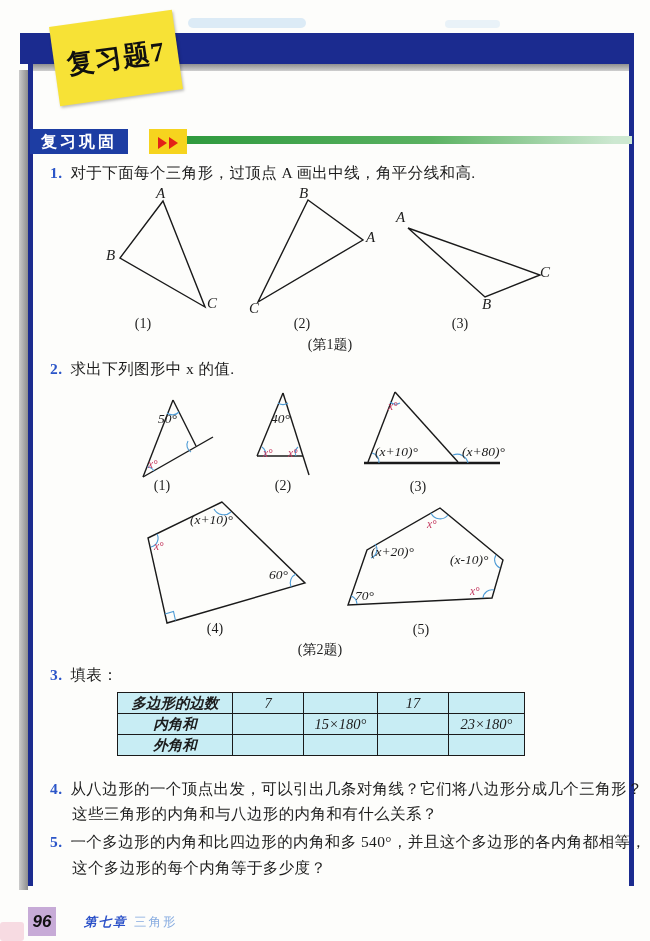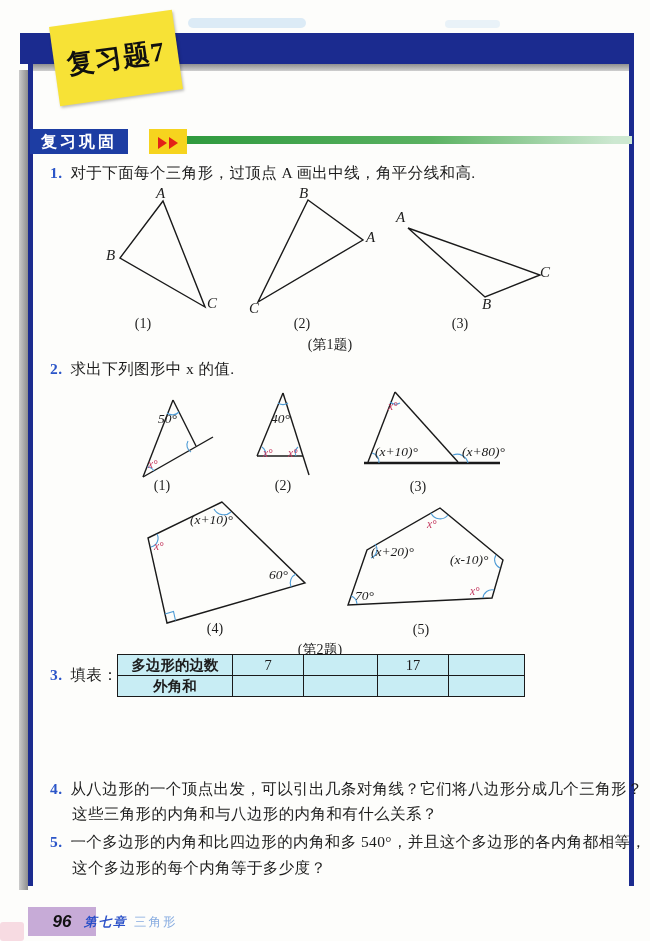--- a/index.html
+++ b/index.html
@@ -38,21 +38,21 @@
   .vlabel{position:absolute;font-style:italic;font-size:15px;line-height:15px;}
   .alabel{position:absolute;font-size:13.5px;line-height:14px;font-style:italic;white-space:nowrap;}
   .alabel.red{color:#c43a60;font-size:11.5px;}
   .cap{position:absolute;font-size:14px;text-align:center;line-height:16px;}
   
   .fill-table{position:absolute;border-collapse:collapse;table-layout:fixed;width:407px;}
   .fill-table td{border:1.6px solid #1a1a1a;background:#c8edf4;height:20px;line-height:20px;
         text-align:center;font-size:14.5px;padding:0;overflow:hidden;}
   .fill-table td.hd{font-weight:bold;}
   
-  .pagenum-box{left:28px;top:907px;width:68px;height:29px;background:#c7abd7;text-align:center;}
+  .pagenum-box{left:28px;top:907px;width:28px;height:29px;background:#c7abd7;text-align:center;}
   .pagenum-box span{line-height:29px;font-weight:bold;font-style:italic;font-size:17px;
         font-family:"Liberation Sans","DejaVu Sans",sans-serif;color:#111;}
   .chapter{left:84px;top:914px;font-size:12.5px;font-weight:bold;font-style:italic;color:#2a50c8;letter-spacing:2px;}
   .section-name{left:134px;top:914px;font-size:12.5px;color:#86abe0;letter-spacing:2px;}
 </style>
 </head>
 <body>
 
 <div class="page">
 
@@ -188,37 +188,44 @@
     <span class="alabel red" style="left:132px;top:92px;">x°</span>
     <span class="alabel" style="left:17px;top:97px;">70°</span>
   </div>
   <span class="cap" style="left:185px;top:621px;width:60px;">(4)</span>
   <span class="cap" style="left:391px;top:622px;width:60px;">(5)</span>
   <span class="cap" style="left:280px;top:642px;width:80px;">(第2题)</span>
 
   <div class="qline" style="left:43px;top:665px;">
     <span class="qnum">3.</span><span>填表：</span>
   </div>
-  <table class="fill-table" style="left:117px;top:654px;">
+  <table class="fill-table" style="left:117px;top:692px;font-style:italic;">
     <colgroup>
         <col style="width:115px">
         <col style="width:71px">
         <col style="width:74px">
         <col style="width:71px">
         <col style="width:76px">
       </colgroup>
     <tbody>
       <tr>
         <td class="hd">多边形的边数</td>
         <td>7</td>
         <td></td>
         <td>17</td>
         <td></td>
       </tr>
       <tr>
+        <td class="hd">内角和</td>
+        <td></td>
+        <td>15×180°</td>
+        <td></td>
+        <td>23×180°</td>
+      </tr>
+      <tr>
         <td class="hd">外角和</td>
         <td></td>
         <td></td>
         <td></td>
         <td></td>
       </tr>
     </tbody>
   </table>
 
   <div class="qline" style="left:43px;top:779px;">

